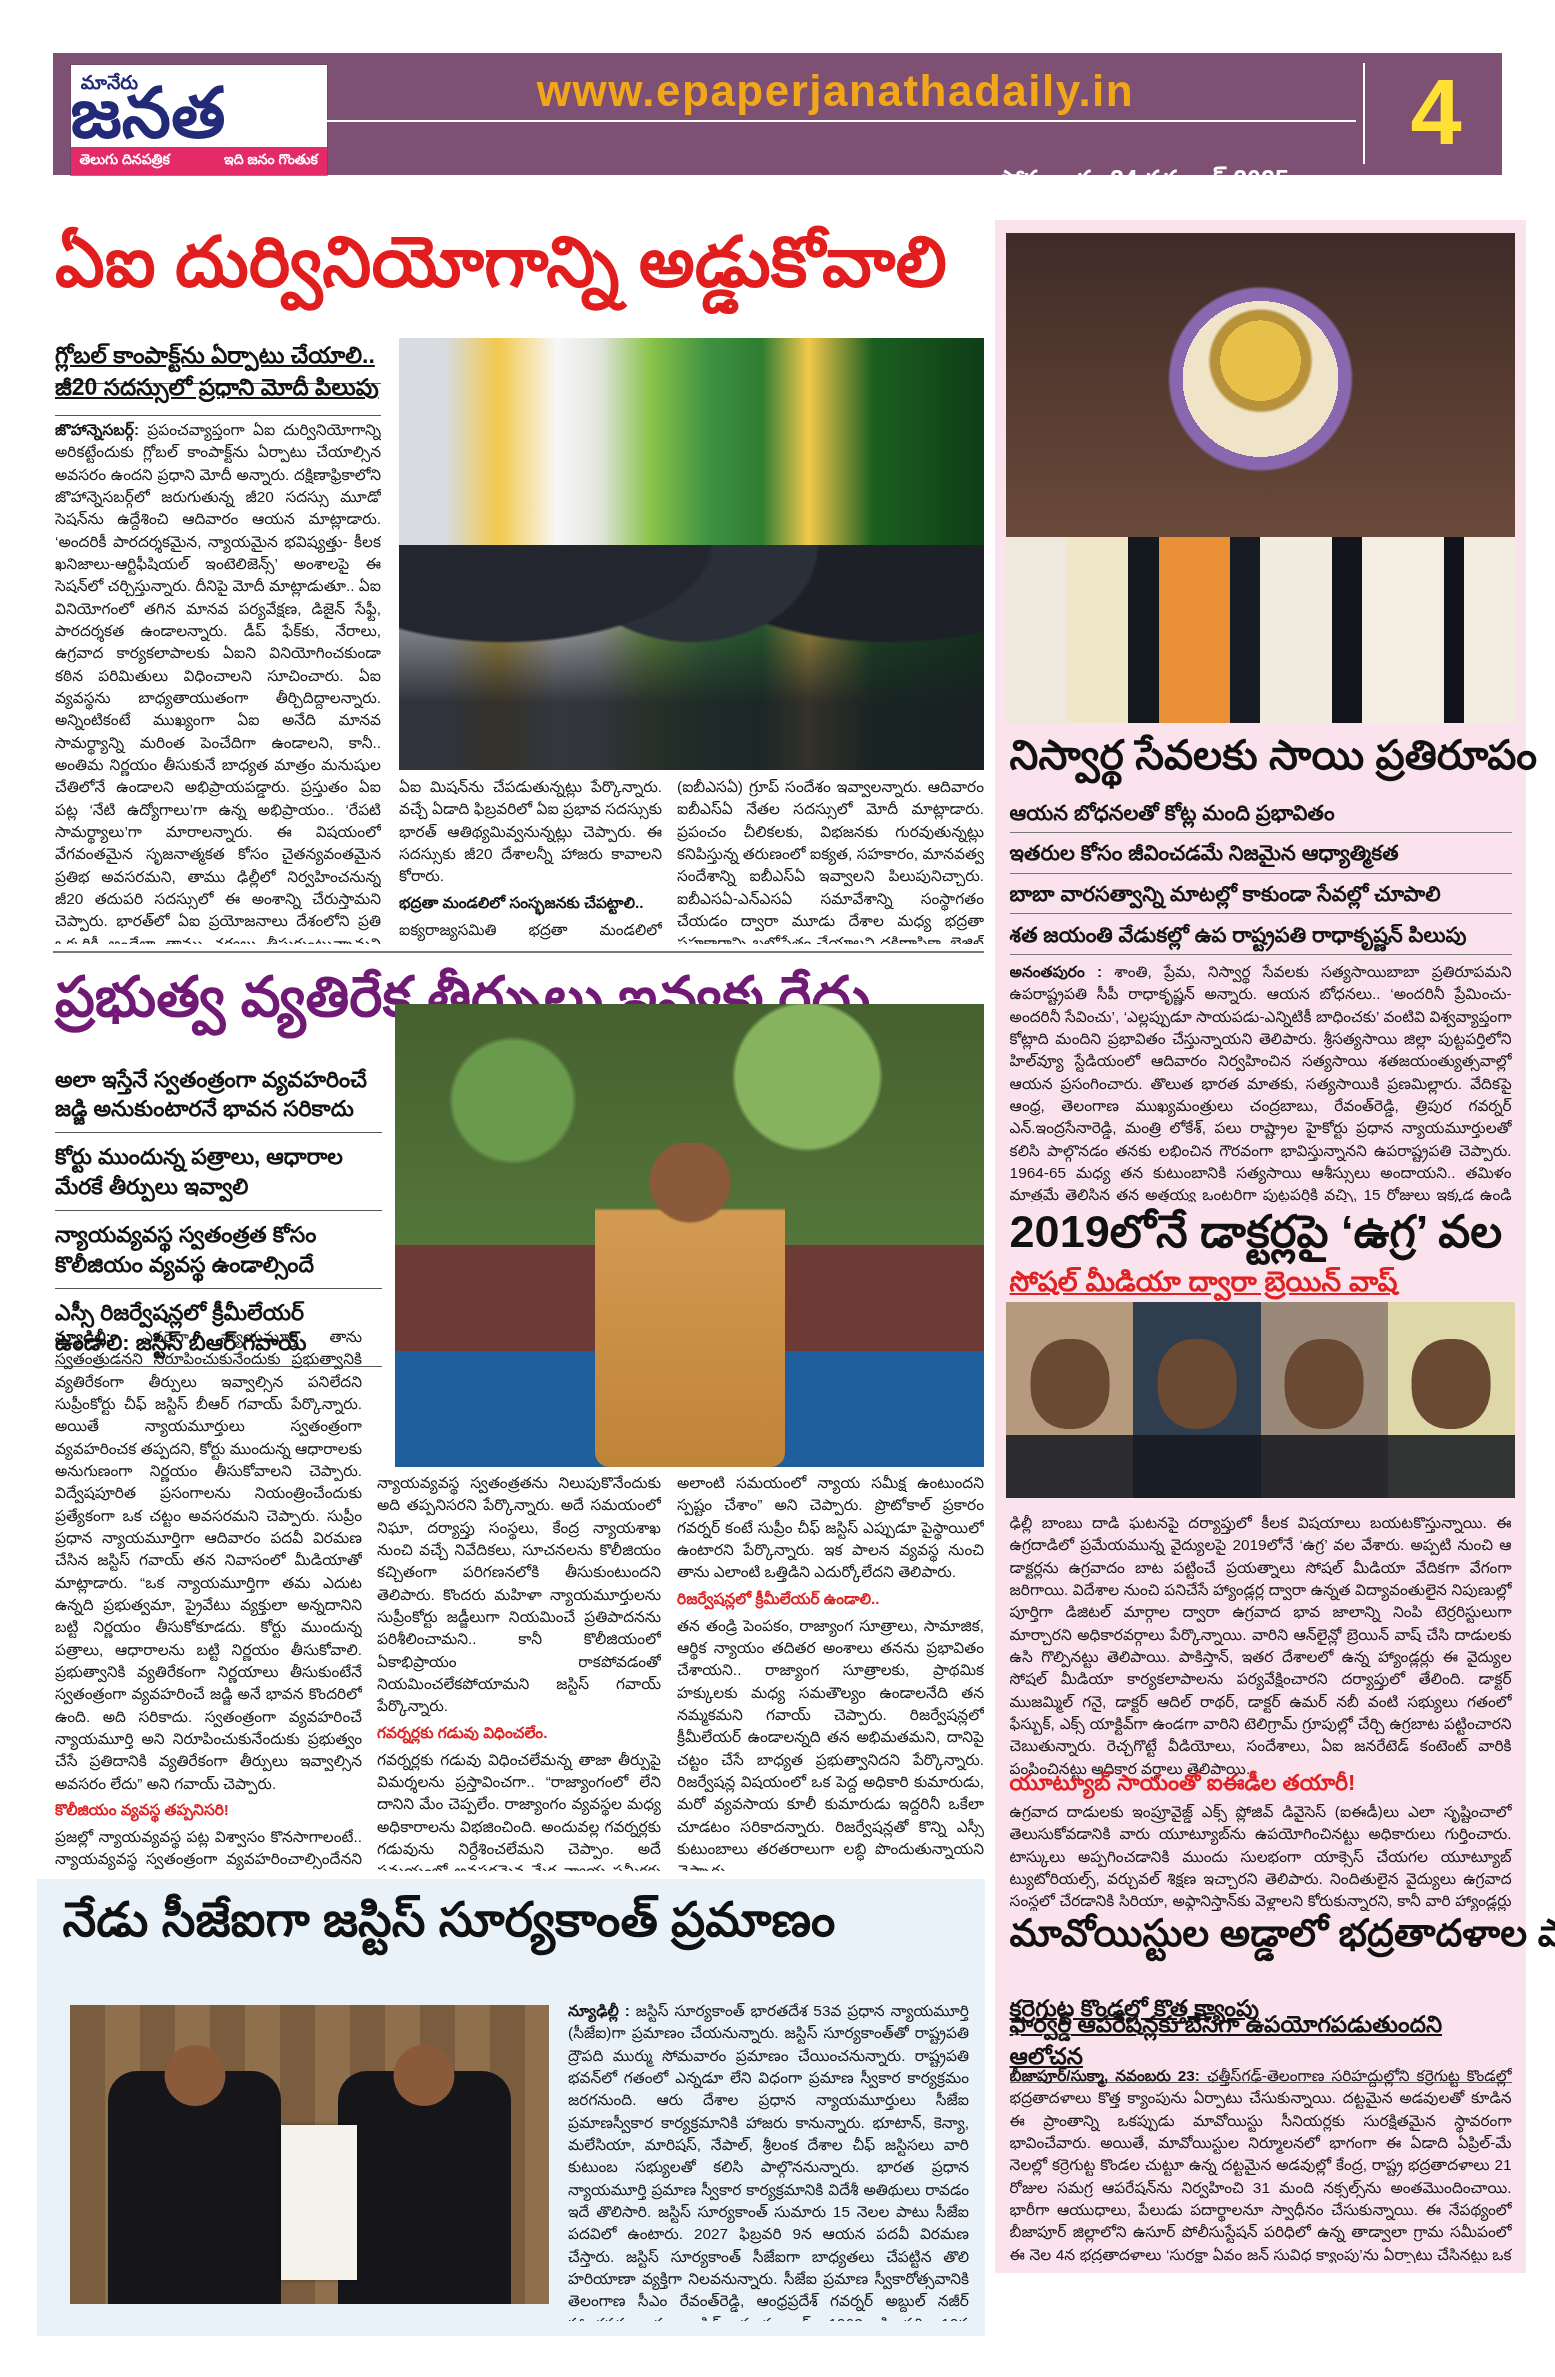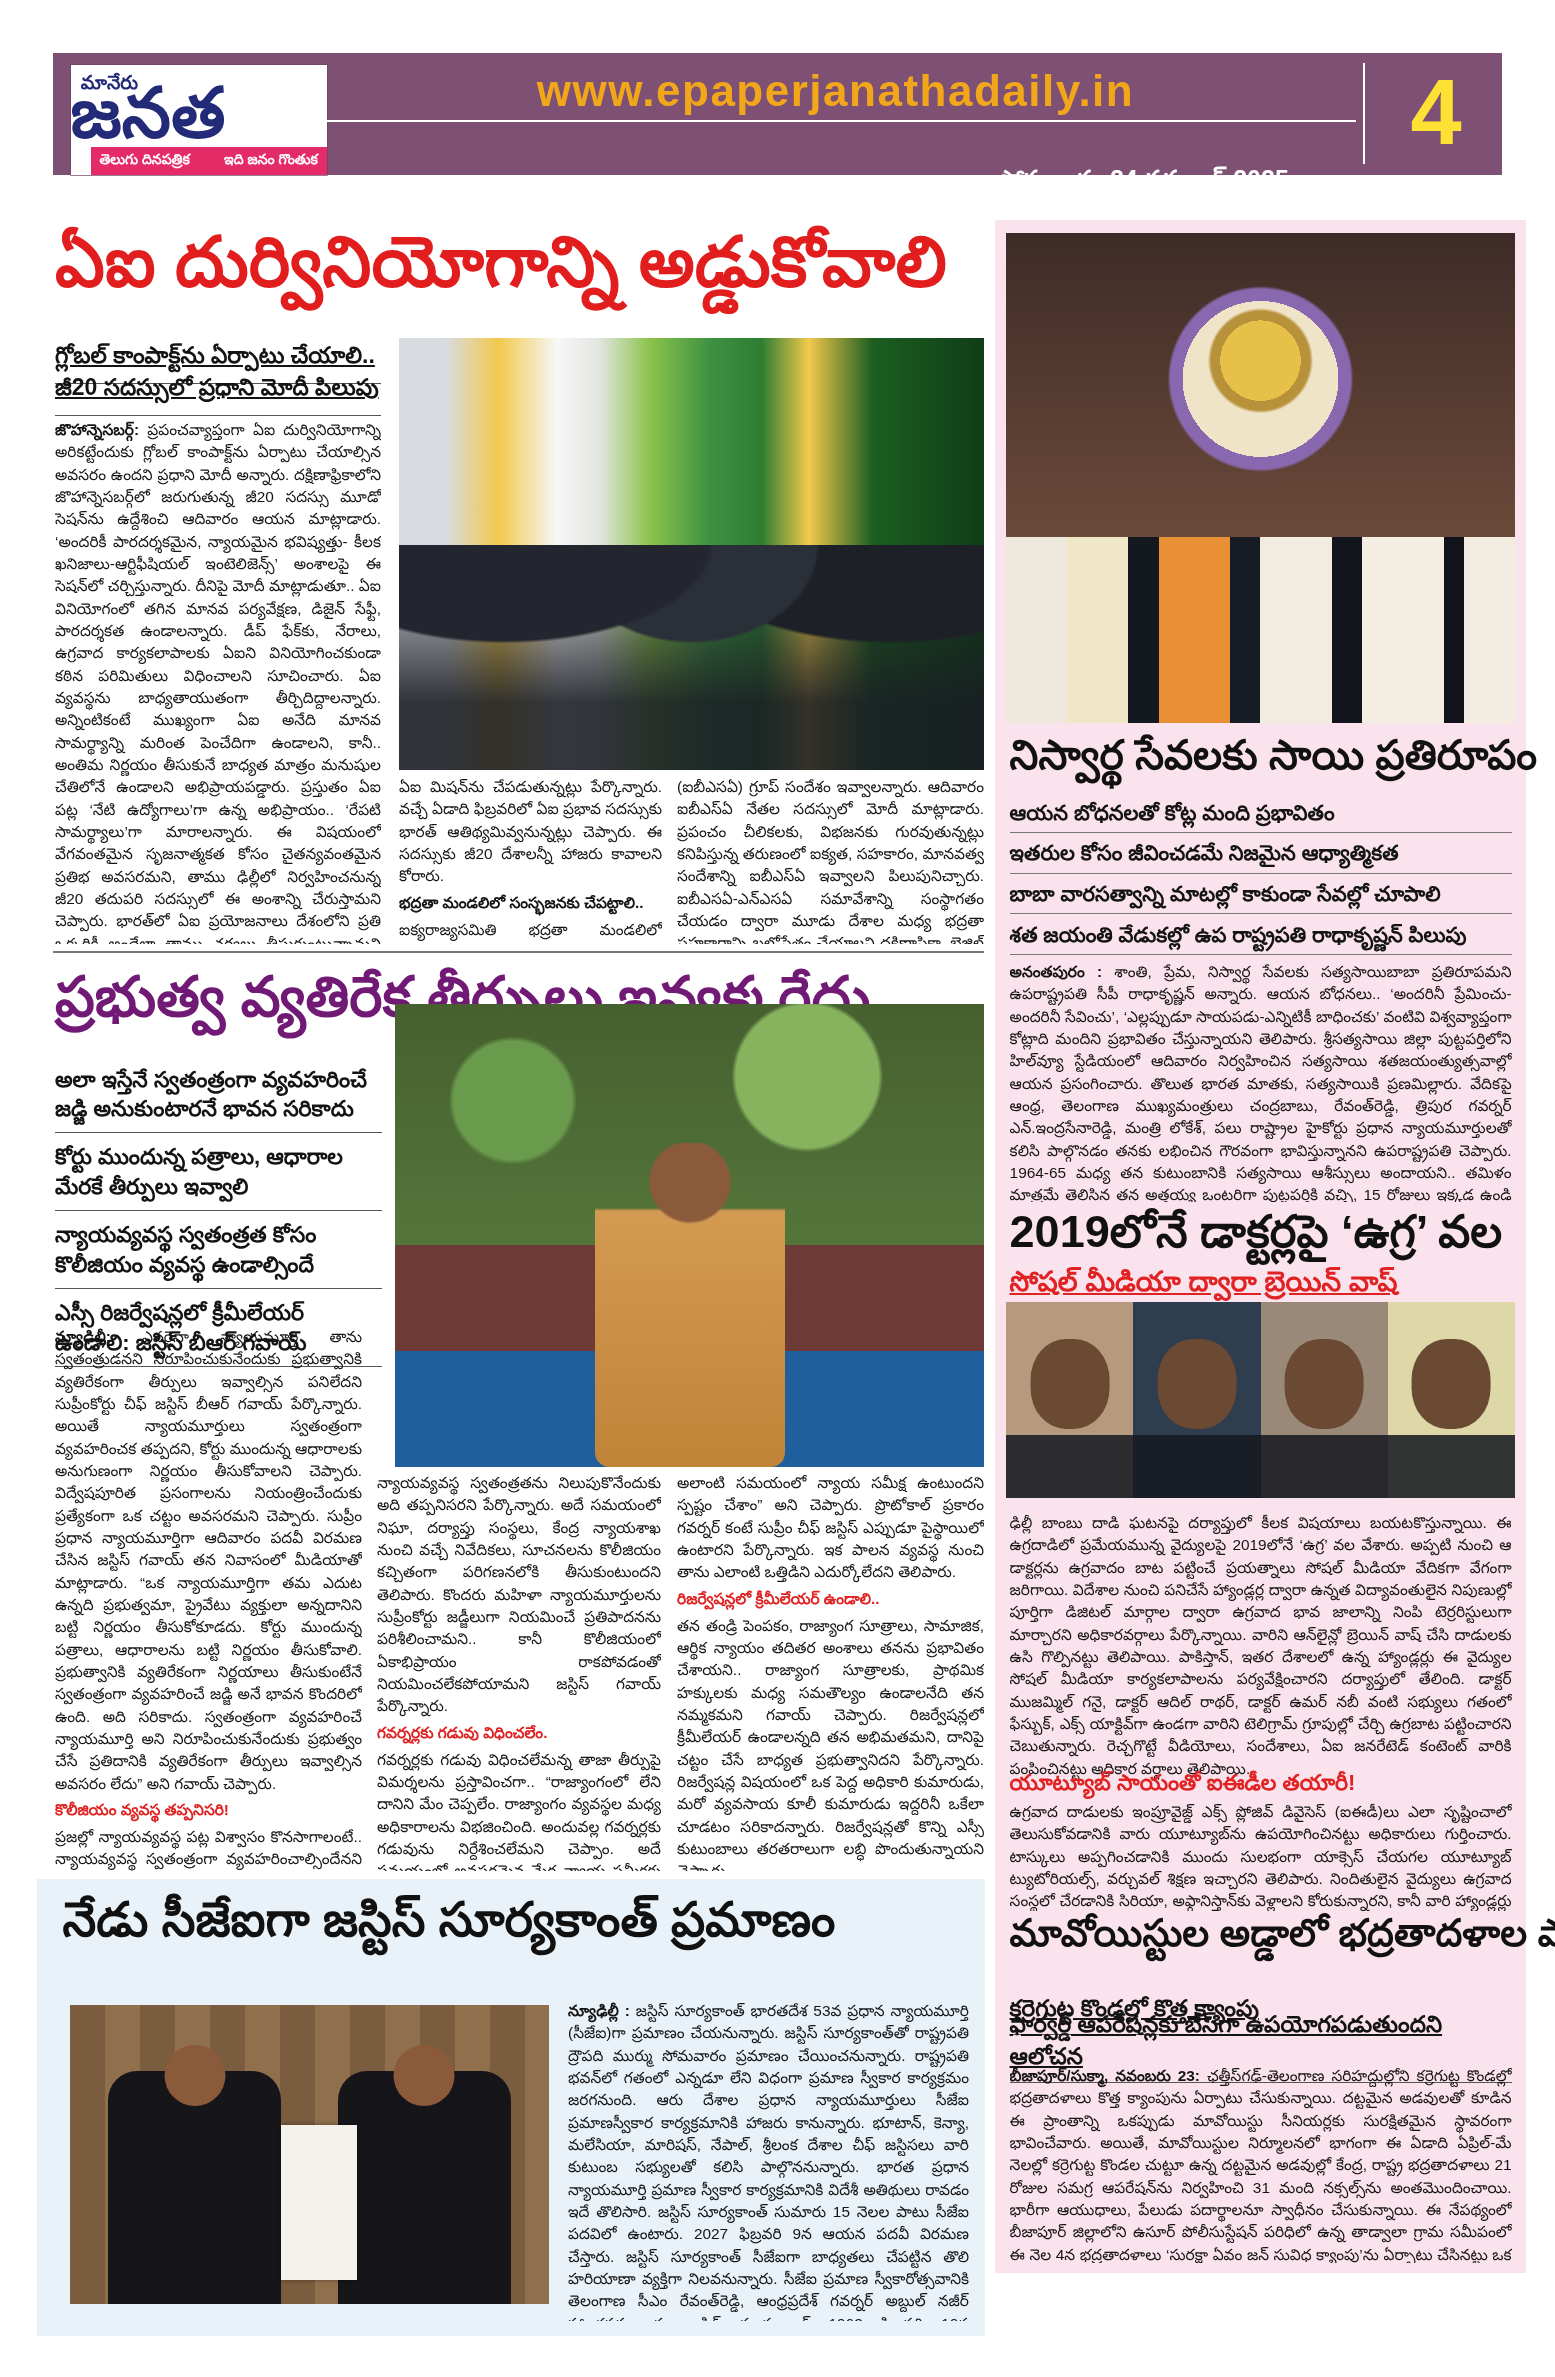--- a/index.html
+++ b/index.html
@@ -4,21 +4,21 @@
 <style>
   html,body{margin:0;padding:0;background:#fff;}
   body{font-family:"Liberation Sans","DejaVu Sans",sans-serif;color:#141414;}
   .page{position:relative;width:1556px;height:2377px;background:#fff;overflow:hidden;}
   .abs{position:absolute;}
   
   .band{position:absolute;left:53px;top:53px;width:1449px;height:122px;background:#7d5074;}
   .logo-box{position:absolute;left:17.6px;top:11.7px;width:256px;height:110px;background:#fff;display:flex;flex-direction:column;justify-content:flex-end;box-shadow:0 0 0 0.7px #6b4363;}
   .logo-small{position:absolute;left:10.2px;top:7.3px;font-size:19px;font-weight:bold;color:#232a78;}
   .logo-main{position:absolute;left:0;top:13px;width:100%;font-size:70px;font-weight:bold;color:#232a78;line-height:1;}
-  .logo-strip{height:28px;background:#e52a68;display:flex;justify-content:space-between;align-items:center;padding:0 8.8px;color:#fff;font-size:14px;font-weight:bold;margin-left:20px;}
+  .logo-strip{height:28px;background:#e52a68;display:flex;justify-content:space-between;align-items:center;padding:0 8.8px;color:#fff;font-size:14px;font-weight:bold;}
   .hdr-url{position:absolute;left:263px;top:13px;width:1039px;text-align:center;font-size:44px;font-weight:bold;color:#f2a71b;letter-spacing:1.5px;}
   .hdr-line{position:absolute;left:220px;top:67px;width:1083px;height:2.2px;background:#fff;}
   .hdr-date{position:absolute;left:893px;top:76px;width:395px;text-align:center;font-size:25px;font-weight:bold;color:#fff;margin-top:36px;}
   .hdr-vline{position:absolute;left:1310px;top:10.2px;width:2.2px;height:101px;background:#fff;}
   .hdr-pagenum{position:absolute;left:1317px;top:4.4px;width:132px;text-align:center;font-size:92px;font-weight:bold;color:#ffe135;line-height:1.2;}
   
   .body-txt{font-size:15.4px;line-height:1.45;text-align:justify;overflow:hidden;}
   .dl{font-weight:bold;}
   .red{color:#e02222;}
   .sub-rule{border-bottom:1.5px solid #555;text-decoration:underline;}

